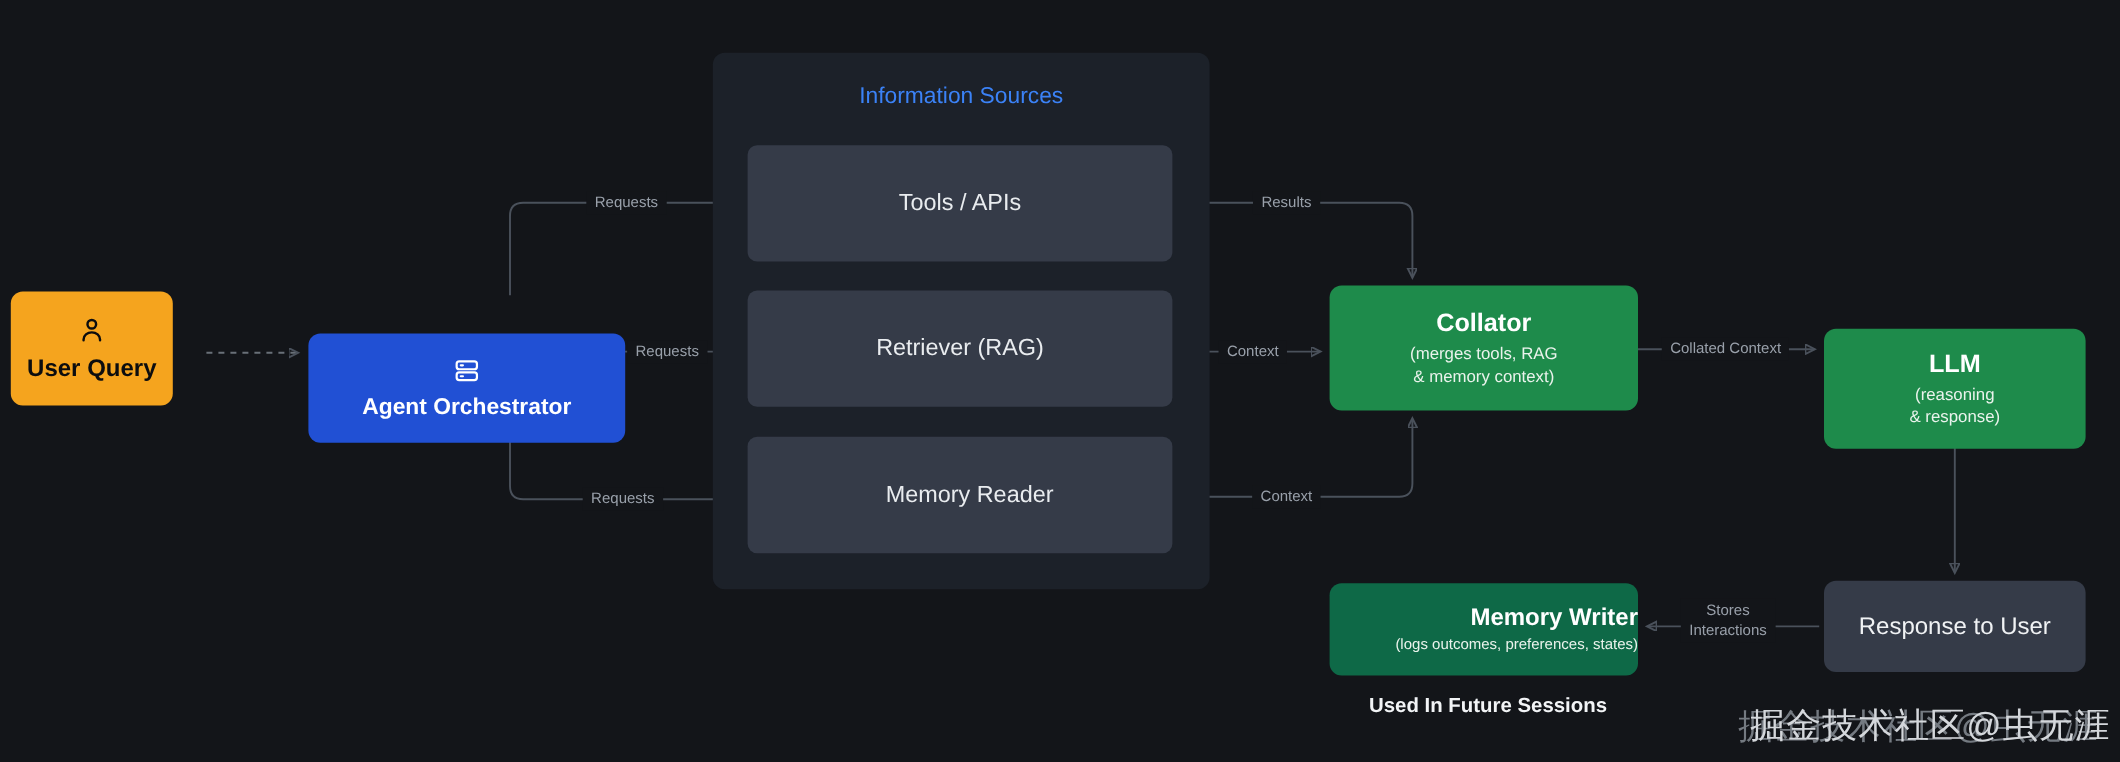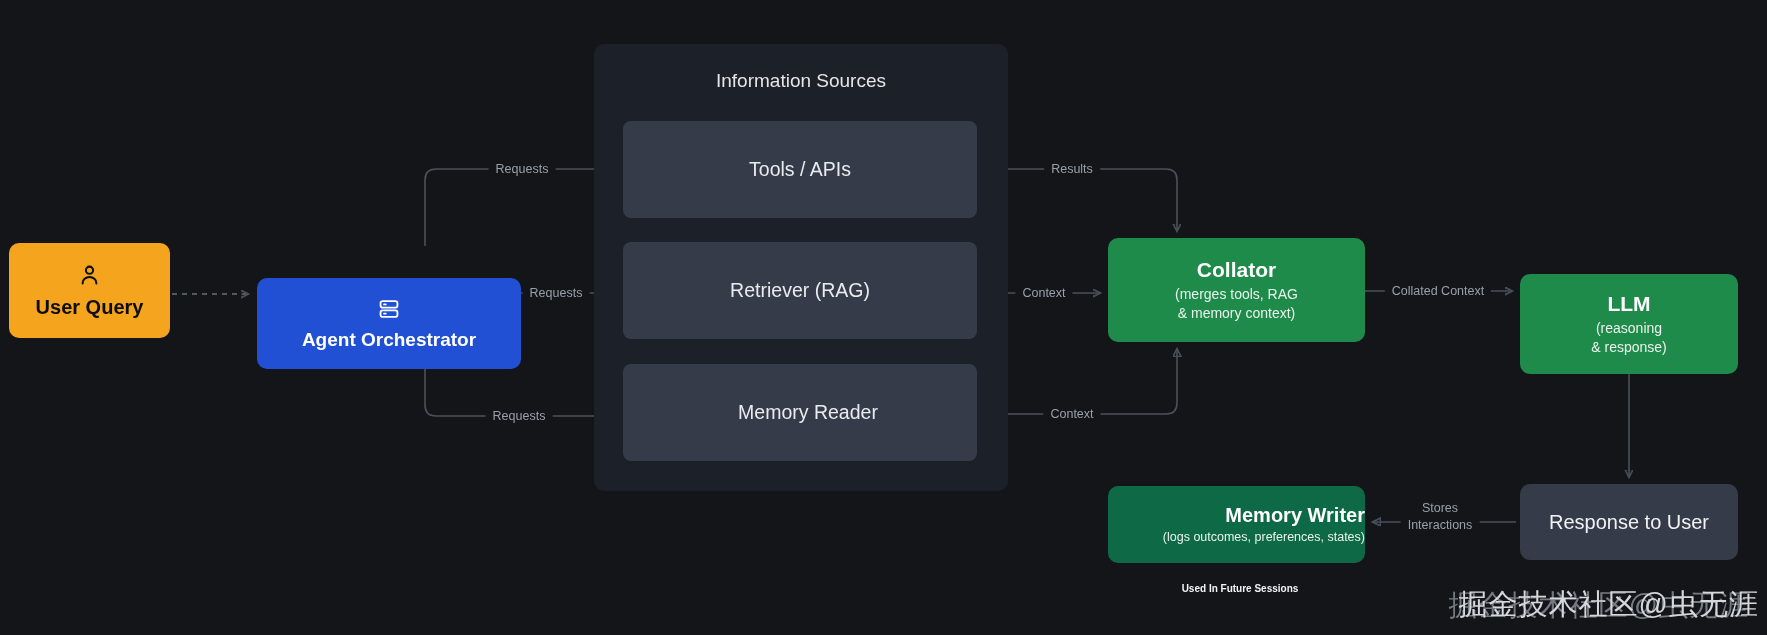--- a/index.html
+++ b/index.html
@@ -12,26 +12,26 @@
     position:relative; width:1767px; height:635px; overflow:hidden;
     background:var(--background);
     font-family:"Liberation Sans","DejaVu Sans",sans-serif;
     color:var(--text_light);
   }
   svg.wires{position:absolute;left:0;top:0;width:1767px;height:635px;pointer-events:none;}
   svg.wires path{fill:none;stroke:var(--line);stroke-width:1.6px;}
   svg.wires path.dashed{stroke:#697078;stroke-dasharray:5 5;}
   .node{position:absolute;display:flex;flex-direction:column;align-items:center;justify-content:center;border-radius:10px;box-sizing:border-box;text-align:center;}
   .node .icon{display:block;line-height:0;margin-bottom:7px;}
-  .n-user{left:9px;top:243px;width:161px;height:95px;background:var(--orange);color:#0c0d0f;}
+  .n-user{left:9px;top:243px;width:135px;height:95px;background:var(--orange);color:#0c0d0f;}
   .n-user .lbl{font-size:20px;font-weight:600;}
   .n-orch{left:257px;top:246px;width:264px;height:91px;background:var(--blue);margin-top:32px;}
   .n-orch .lbl{font-size:19px;font-weight:600;color:#fff;}
   .panel{left:594px;top:44px;width:414px;height:447px;background:var(--panel);justify-content:flex-start;padding-top:26px;}
-  .panel .title{font-size:19px;font-weight:500;color:#e5e5e5;}
+  .panel .title{font-size:19px;font-weight:500;color:#3b82f6;}
   .sub{background:var(--node_gray);border-radius:8px;}
   .sub .lbl{font-size:19.5px;font-weight:500;color:#e9ecef;}
   .n-tools{left:623px;top:121px;width:354px;height:97px;}
   .n-retr{left:623px;top:242px;width:354px;height:97px;}
   .n-mem{left:623px;top:364px;width:354px;height:97px;padding-left:16px;}
   .n-coll{left:1108px;top:238px;width:257px;height:104px;background:var(--green);}
   .n-llm{left:1520px;top:238px;width:218px;height:100px;background:var(--green);margin-top:36px;}
   .n-writer{left:1108px;top:486px;width:257px;height:77px;background:var(--green_dark);align-items:flex-end;}
   .n-resp{left:1520px;top:484px;width:218px;height:76px;background:var(--node_gray);}
   .n-resp .lbl{font-size:20px;font-weight:500;color:#f0f2f4;}
@@ -40,21 +40,21 @@
   .n-writer .g-title{font-size:20px;}
   .n-writer .g-sub{font-size:12.5px;margin-top:2px;}
   .edge-label{
     position:absolute;transform:translate(-50%,-50%);
     background:var(--background);color:var(--edge_label);
     font-size:12.5px;line-height:1.35;padding:1px 7px;
     white-space:pre-line;text-align:center;
   }
   .footnote{
     position:absolute;left:1240px;top:588px;transform:translate(-50%,-50%);
-    font-size:10px;font-weight:700;color:#f2f4f6;white-space:nowrap;
+    font-size:17px;font-weight:700;color:#f2f4f6;white-space:nowrap;
   }
   .watermark{
     position:absolute;right:8px;top:585px;
     font-size:29px;font-weight:500;color:#d4d7db;letter-spacing:1px;
     text-shadow:-10px 1px 0 rgba(150,156,164,0.75);
     white-space:nowrap;
   }
 </style>
 </head>
 <body>

